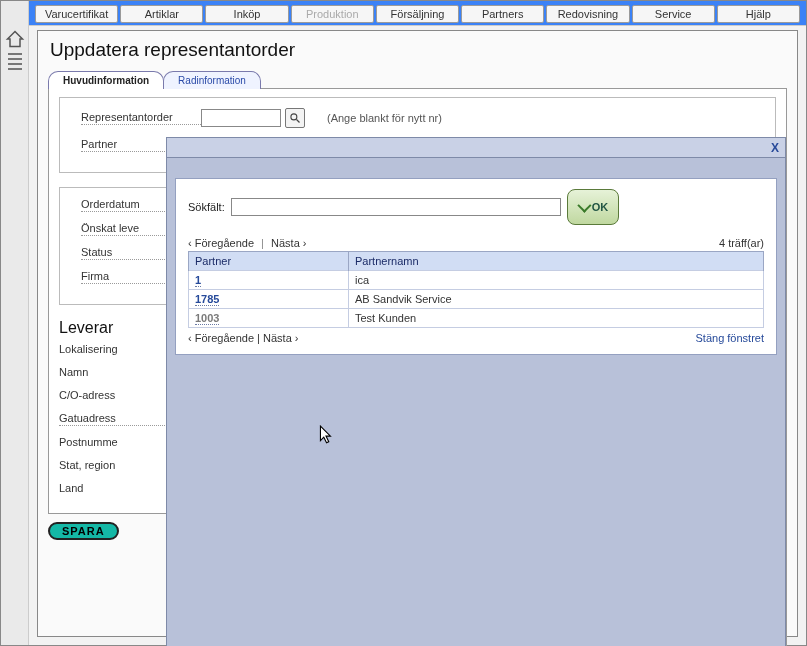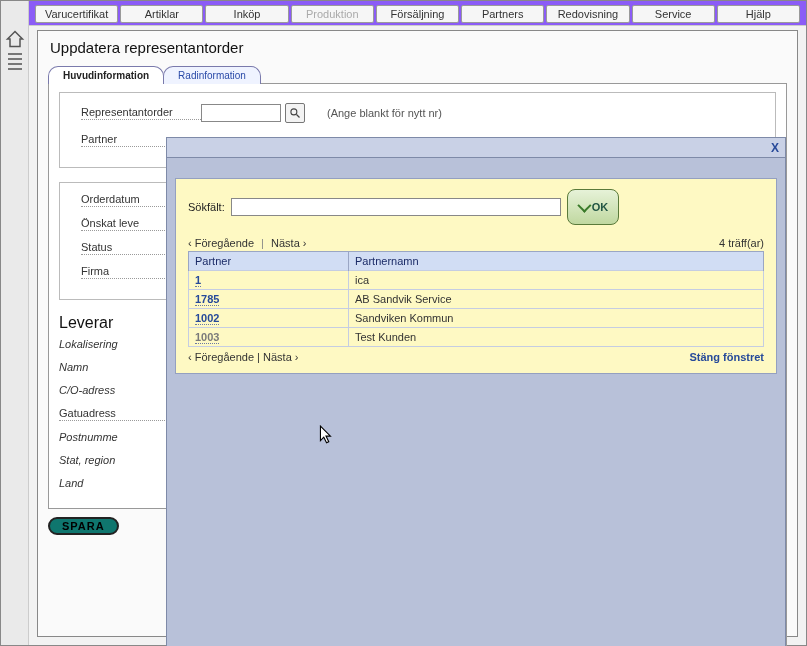--- a/index.html
+++ b/index.html
@@ -6,73 +6,73 @@
   body { background: #e4e4e4; width: 807px; height: 646px; overflow: hidden; color: #333; }
   .outer { border: 1px solid #888; width: 807px; height: 646px; background: #f2f2f2; display: flex; }
 
   .left-rail { width: 28px; background: #eaeaea; border-right: 1px solid #ccc; padding-top: 26px; }
   .left-rail .rail-icon { display:block; width:20px; height:18px; margin: 2px auto 6px; text-align:center; color:#555; }
   .rail-lines { width:14px; margin: 4px auto; }
   .rail-lines div { height:2px; background:#777; margin-bottom:3px; }
 
   .main { flex: 1; display: flex; flex-direction: column; }
 
-  .menubar { display:flex; gap:2px; padding: 4px 6px 2px; background:#8b5cf6; border-bottom:1px solid #ccc; }
+  .menubar { display:flex; gap:2px; padding: 4px 6px 2px; background:#3b82f6; border-bottom:1px solid #ccc; }
   .menubar button {
     flex:1 1 0; background:#f6f6f6; border:1px solid #9a9a9a; border-radius:2px;
     padding:2px 4px; font-size:11px; color:#333; cursor:pointer;
   }
   .menubar button.disabled { color:#aaa; }
 
   .page { flex:1; padding: 4px 8px 8px; position:relative; }
   .page-inner { border:1px solid #888; background:#fafafa; height:100%; padding: 6px 10px; position:relative; }
 
-  .page-title { font-size:15px; color:#111; font-weight:normal; padding: 2px 2px 8px; }
+  .page-title { font-size:19px; color:#111; font-weight:normal; padding: 2px 2px 8px; }
 
   .tabs { display:flex; gap:0; margin-top:2px; }
   .tab {
     padding: 3px 14px; border:1px solid #7a7aac; border-bottom:none;
     border-top-left-radius:10px; border-top-right-radius:10px;
     margin-right:-1px; font-size:10px; background:#eff3ff; color:#2a4aa8;
   }
   .tab.active { background:#fff; font-weight:bold; color:#222; }
 
   .tabbody { border:1px solid #999; background:#fff; padding:8px 10px; margin-top:-1px; min-height:420px; }
 
   .fieldblock { border:1px solid #bbb; padding:10px 21px; margin-bottom:14px; }
   .sectitle { font-size:16px; color:#111; margin: 8px 0 6px; font-weight:normal;}
   .field-row { display:flex; align-items:center; margin-bottom:10px; }
   .field-label { width:120px; color:#333; border-bottom:1px dotted #9a9a9a; padding-bottom:1px; display:inline-block;}
-  .nolbl { border-bottom:none;font-style:italic; }
+  .nolbl { border-bottom:none; }
   .txtinput { border:1px solid #888; height:18px; width:80px; padding:0 3px; background:#fff; }
   .search-btn {
     width:20px; height:20px; border:1px solid #777; border-radius:2px;
     background:#f3f3f3; margin-left:4px; display:inline-flex; align-items:center; justify-content:center;
   }
   .search-btn svg { width:12px; height:12px; }
   .hint { color:#555; margin-left:22px; }
 
   .bottom-bar { margin-top:8px; }
   .save-btn {
     border:2px solid #222; border-radius:10px; padding:1px 12px;
-    font-weight:bold; letter-spacing:1px; background:#0f766e; cursor:pointer;
+    font-weight:bold; letter-spacing:1px; background:#14b8a6; cursor:pointer;
   }
 
   
   .modal {
     position:absolute; left:128px; top:106px; width:620px; height:522px;
     background:#fff; border:1px solid #7e8aa8; box-shadow:1px 1px 0 #999;
   }
   .modal-title {
     height:20px; background:#c9d1e6; border-bottom:1px solid #7e8aa8;
     display:flex; justify-content:flex-end; align-items:center; padding:0 6px;
   }
   .modal-close { font-weight:bold; color:#284a9a; cursor:pointer; font-family: Arial; font-size:12px;}
   .modal-body { padding: 20px 8px 8px; background:#b8c1d9; height: calc(100% - 20px); }
-  .lookup-panel { background:#fef9c3; border:1px solid #94a0c0; padding:10px 12px; }
+  .lookup-panel { background:#ffffff; border:1px solid #94a0c0; padding:10px 12px; }
 
   .searchrow { display:flex; align-items:center; gap:6px; margin-bottom:12px; }
   .searchrow label { color:#222; }
   .searchrow input { border:1px solid #888; height:18px; width:330px; }
   .ok-btn {
     border:1px solid #5a7a3a; border-radius:8px; padding:12px 10px; height:36px;
     background: linear-gradient(#e6f2d8,#c0d8a0); font-weight:bold; color:#254; cursor:pointer;
     display:inline-flex; align-items:center; gap:4px;
   }
   .ok-btn::before { content:""; width:8px;height:8px; border:2px solid #3a7a2a; border-top:none; border-left:none; transform:rotate(45deg) translateY(-2px); }
@@ -81,21 +81,21 @@
   .pager .links span { cursor:pointer; }
   .pager .links .sep { margin:0 4px; color:#888;}
   .resultcount { }
 
   table.restbl { width:100%; border-collapse:collapse; border:1px solid #9aa6c4; }
   table.restbl th { background:#d1ddf4; text-align:left; padding:3px 6px; border:1px solid #9aa6c4; font-weight:normal; color:#1a2a66; border-bottom:1px dotted #6a7aa4;}
   table.restbl td { padding:3px 6px; border:1px solid #c5cde2; color:#333; }
   table.restbl td.idcell a { color:#264a9a; font-weight:bold; text-decoration:none; border-bottom:1px dotted #6a7aa4; cursor:pointer;}
   table.restbl td.idcell a.muted { color:#7a7a7a; }
   .pager2 { display:flex; justify-content:space-between; margin-top:4px;}
-  .closewin { color:#264a9a; font-weight:bold; cursor:pointer;}
+  .closewin { color:#264a9a; font-weight:normal; cursor:pointer;}
 
   .cursor-img {
     position:absolute; left:152px; top:287px; width:14px; height:20px; pointer-events:none;
   }
 </style>
 </head>
 <body>
 
 <div class="outer">
   <div class="left-rail">
@@ -226,24 +226,20 @@
                 <tbody id="result-rows">
                     <tr>
                       <td class="idcell"><a>1</a></td>
                       <td>ica</td>
                     </tr>
                     <tr>
                       <td class="idcell"><a>1785</a></td>
                       <td>AB Sandvik Service</td>
                     </tr>
                     <tr>
-                      <td class="idcell"><a>1002</a></td>
-                      <td>Sandviken Kommun</td>
-                    </tr>
-                    <tr>
                       <td class="idcell"><a class="muted">1003</a></td>
                       <td>Test Kunden</td>
                     </tr>
                   </tbody>
               </table>
 
               <div class="pager2">
                 <span class="links">
                   <span>‹ Föregående</span><span class="sep"> | </span><span>Nästa ›</span>
                 </span>

